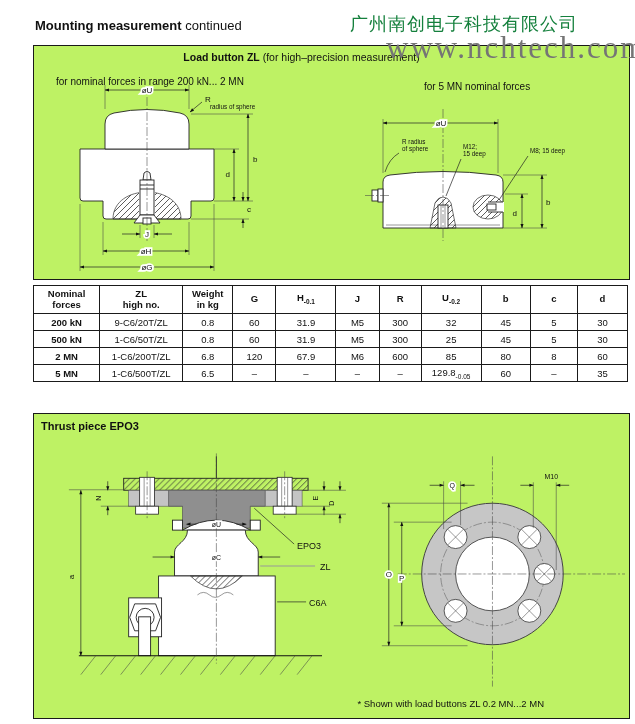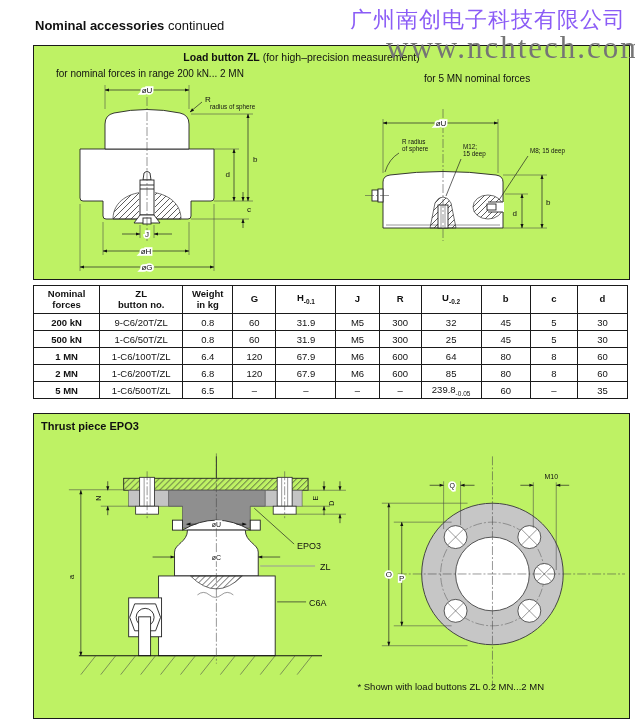--- a/index.html
+++ b/index.html
@@ -1,33 +1,33 @@
 <!DOCTYPE html>
 <html><head>
 <meta charset="utf-8">
 <style>
   html,body{margin:0;padding:0;background:#fff;}
   .page{position:relative;width:635px;height:724px;background:#fff;overflow:hidden;
         font-family:"Liberation Sans",sans-serif;color:#111;}
   .page-title{position:absolute;left:35px;top:18px;font-size:13px;}
   .page-title b{font-weight:bold;}
-  .wm-cn{position:absolute;left:350px;top:5px;width:285px;font-size:22px;letter-spacing:1px;
-         color:#8b5cf6;font-family:"Liberation Serif",serif;white-space:nowrap;z-index:5;}
+  .wm-cn{position:absolute;left:350px;top:12px;width:285px;font-size:18px;letter-spacing:1px;
+         color:#15803d;font-family:"Liberation Serif",serif;white-space:nowrap;z-index:5;}
   .wm-en{position:absolute;left:386px;top:30px;font-size:31px;letter-spacing:2px;color:#757575;
          font-family:"Liberation Serif",serif;white-space:nowrap;z-index:5;}
   .box{position:absolute;left:33px;width:595px;border:1.5px solid #1a1a1a;background:#bef264;}
   .box1{top:45px;height:233px;}
   .box2{top:413px;height:304px;}
   .box1-title{position:absolute;left:0;right:60px;top:5px;text-align:center;font-size:10.5px;}
   .box1-title b{font-weight:bold;}
-  .cap{position:absolute;font-size:10px;}
+  .cap{position:absolute;font-size:10px;margin-top:8px;}
   .cap-left{left:22px;top:22px;}
   .cap-right{left:370px;top:27px;padding-left:20px;}
   .box2-title{position:absolute;left:7px;top:6px;font-size:11px;font-weight:bold;text-align:center;}
-  .foot{position:absolute;right:85px;bottom:26px;font-size:9.5px;}
+  .foot{position:absolute;right:85px;bottom:9px;font-size:9.5px;}
   .dwg{position:absolute;left:0;top:0;width:100%;height:100%;}
   
   .ln{stroke:#222;stroke-width:0.9;fill:#fff;}
   .lnn{stroke:#222;stroke-width:0.9;fill:none;}
   .thin{stroke:#444;stroke-width:0.55;fill:none;}
   .dim{stroke:#222;stroke-width:0.7;fill:none;}
   .cl{stroke:#444;stroke-width:0.55;fill:none;stroke-dasharray:9 2 2 2;}
   .hat{stroke:#333;stroke-width:0.8;}
   svg text{font-family:"Liberation Sans",sans-serif;fill:#111;stroke:none;}
   .lb{font-size:8px;}
@@ -45,21 +45,21 @@
   .spec tbody tr{height:17px;margin-top:30px;}
   .spec th{font-weight:bold;line-height:1.15;}
   .fc{font-weight:bold;}
   .spec sub{font-size:6.5px;}
 </style>
 </head>
 <body>
 
 <div class="page">
 
-  <div class="page-title"><b>Nominal accessories</b><span> continued</span></div>
+  <div class="page-title"><b>Mounting measurement</b><span> continued</span></div>
 
   <div class="wm-cn">广州南创电子科技有限公司</div>
   <div class="wm-en">www.nchtech.com</div>
 
   <div class="box box1">
     <div class="box1-title"><b>Load button ZL</b><span> (for high–precision measurement)</span></div>
     <div class="cap cap-left">for nominal forces in range 200 kN... 2 MN</div>
     <div class="cap cap-right">for 5 MN nominal forces</div>
 
     <svg class="dwg" viewBox="33 45 595 233">
@@ -194,21 +194,21 @@
         <col style="width:50px">
     </colgroup>
     <thead>
       <tr>
         <th>
             <div>Nominal</div>
             <div>forces</div>
           </th>
         <th>
             <div>ZL</div>
-            <div>button no.</div>
+            <div>high no.</div>
           </th>
         <th>
             <div>Weight</div>
             <div>in kg</div>
           </th>
         <th>G</th>
         <th><span>H</span><sub>-0.1</sub></th>
         <th>J</th>
         <th>R</th>
         <th><span>U</span><sub>-0.2</sub></th>
@@ -238,54 +238,41 @@
         <td>60</td>
         <td>31.9</td>
         <td>M5</td>
         <td>300</td>
         <td>25</td>
         <td>45</td>
         <td>5</td>
         <td>30</td>
       </tr>
       <tr>
-        <td class="fc">1 MN</td>
-        <td>1-C6/100T/ZL</td>
-        <td>6.4</td>
-        <td>120</td>
-        <td>67.9</td>
-        <td>M6</td>
-        <td>600</td>
-        <td>64</td>
-        <td>80</td>
-        <td>8</td>
-        <td>60</td>
-      </tr>
-      <tr>
         <td class="fc">2 MN</td>
         <td>1-C6/200T/ZL</td>
         <td>6.8</td>
         <td>120</td>
         <td>67.9</td>
         <td>M6</td>
         <td>600</td>
         <td>85</td>
         <td>80</td>
         <td>8</td>
         <td>60</td>
       </tr>
       <tr>
         <td class="fc">5 MN</td>
         <td>1-C6/500T/ZL</td>
         <td>6.5</td>
         <td>–</td>
         <td>–</td>
         <td>–</td>
         <td>–</td>
-        <td><span>239.8</span><sub>-0.05</sub></td>
+        <td><span>129.8</span><sub>-0.05</sub></td>
         <td>60</td>
         <td>–</td>
         <td>35</td>
       </tr>
     </tbody>
   </table>
 
   <div class="box box2">
     <div class="box2-title">Thrust piece EPO3</div>
 

